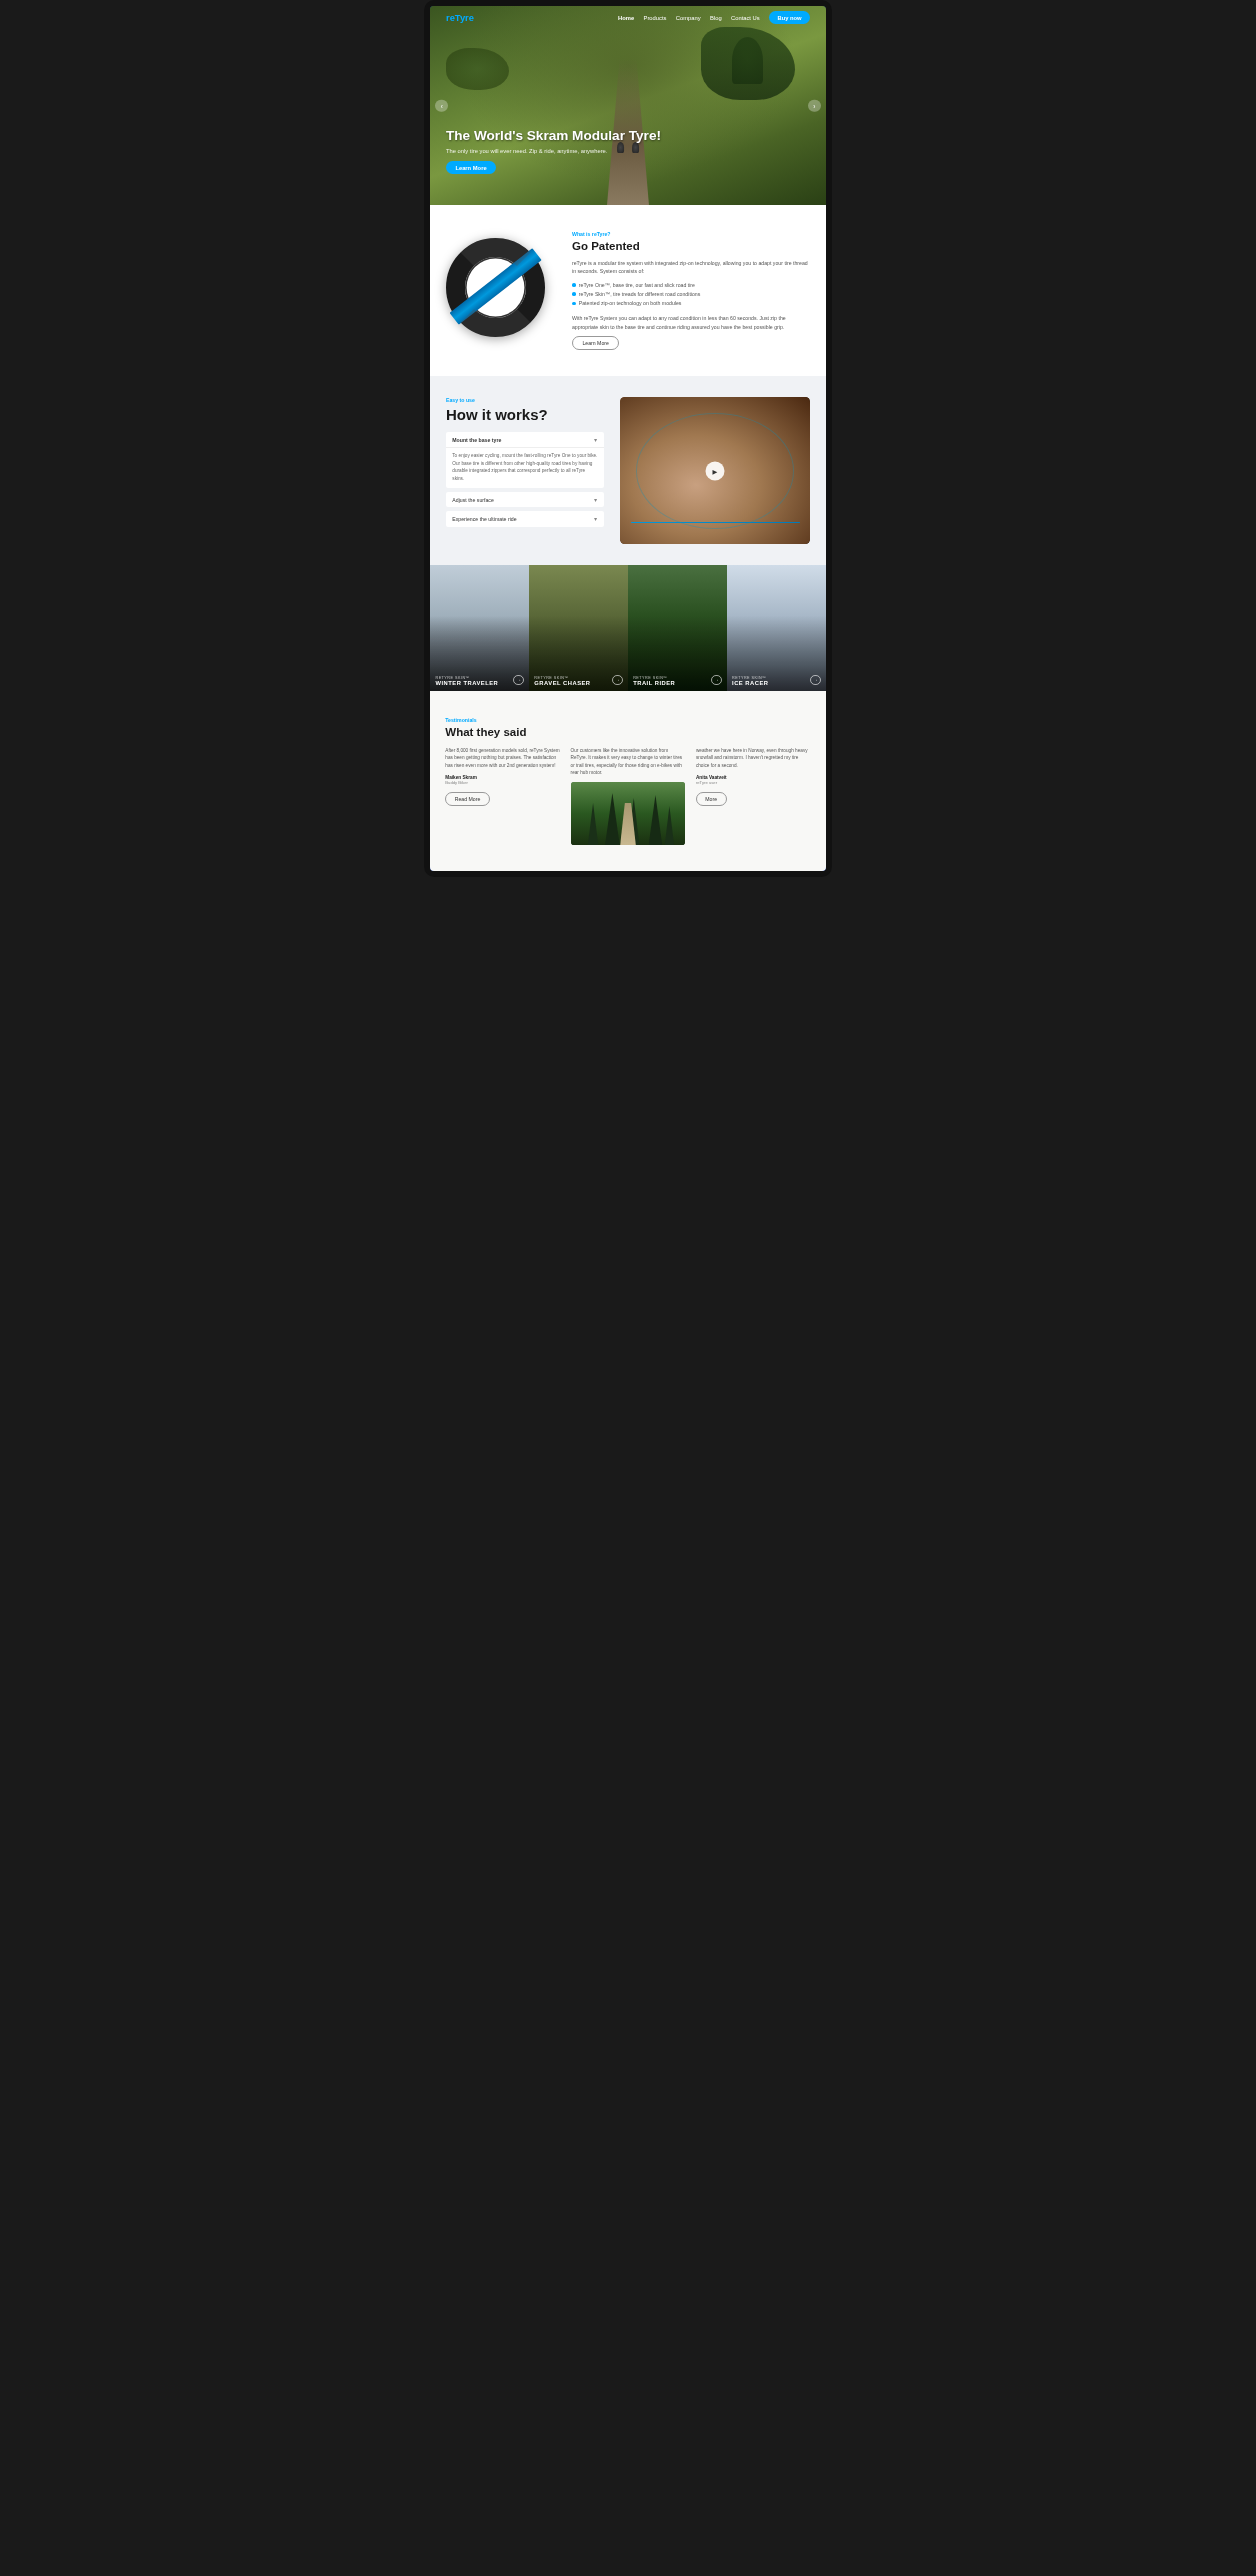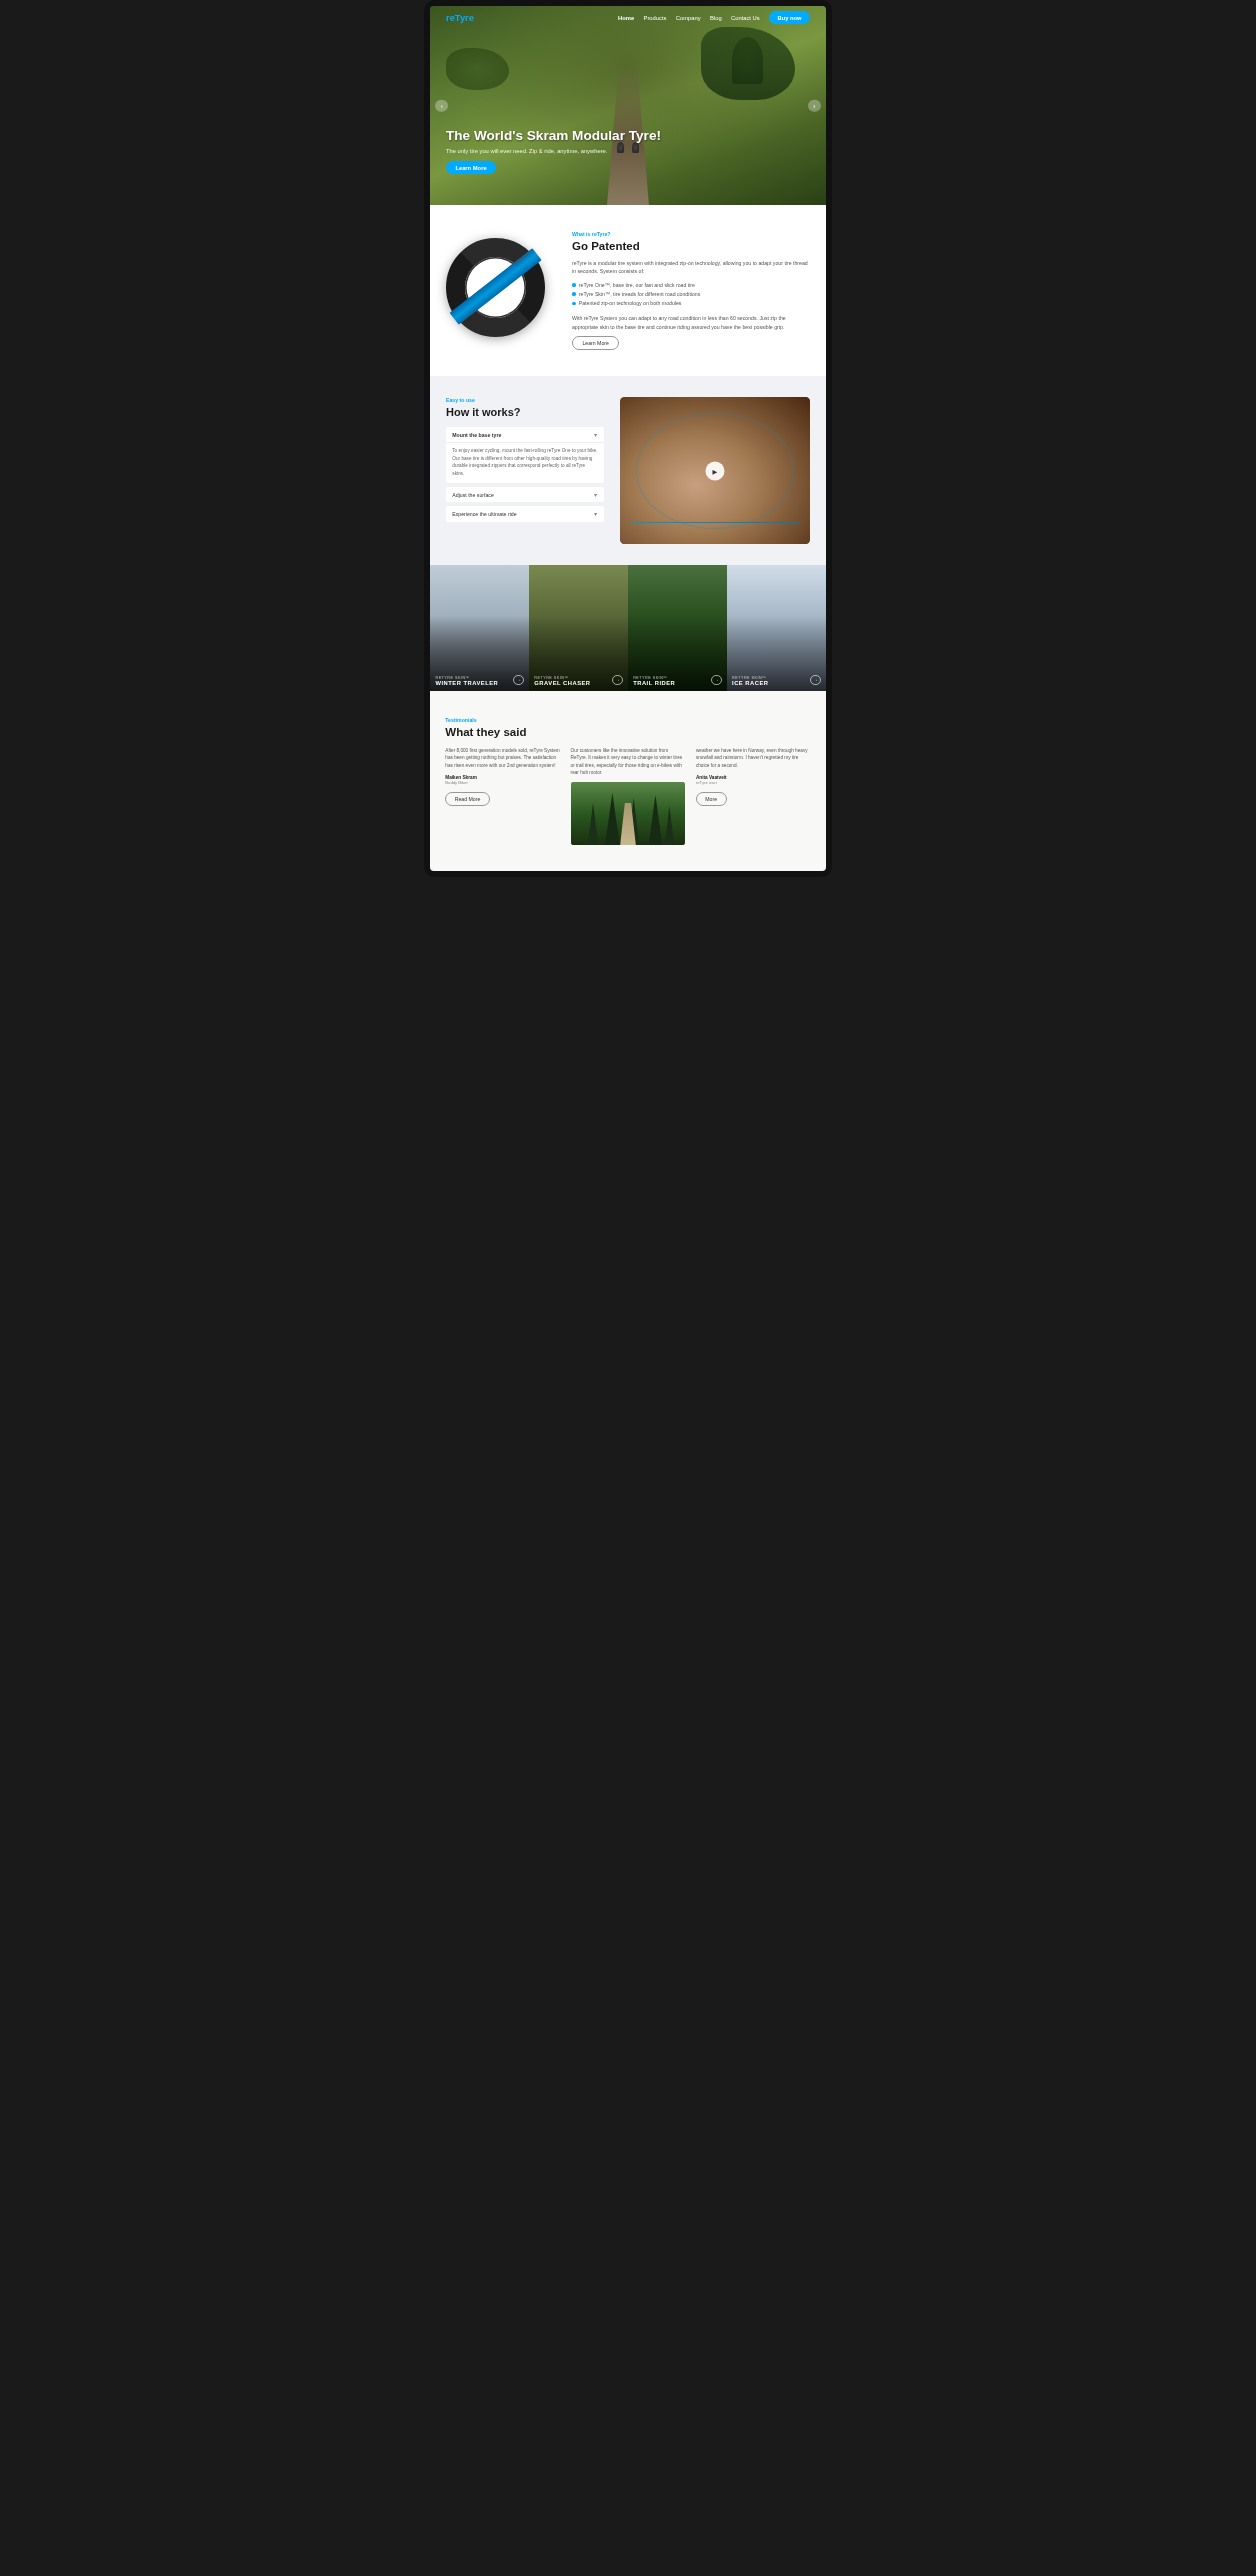--- a/index.html
+++ b/index.html
@@ -197,21 +197,21 @@
     
     .section-how {
       background: #f0f2f5;
       padding: 21px 15.7px;
       display: flex;
       gap: 15.7px;
       align-items: flex-start;
     }
     .how-left { flex: 1; }
     .how-title {
-      font-size: 11px;
+      font-size: 15px;
       font-weight: 700;
       color: #1a1a1a;
       margin-bottom: 8.4px;
     }
     .accordion-item {
       background: #fff;
       border-radius: 2.1px;
       margin-bottom: 4.2px;
       overflow: hidden;
     }

